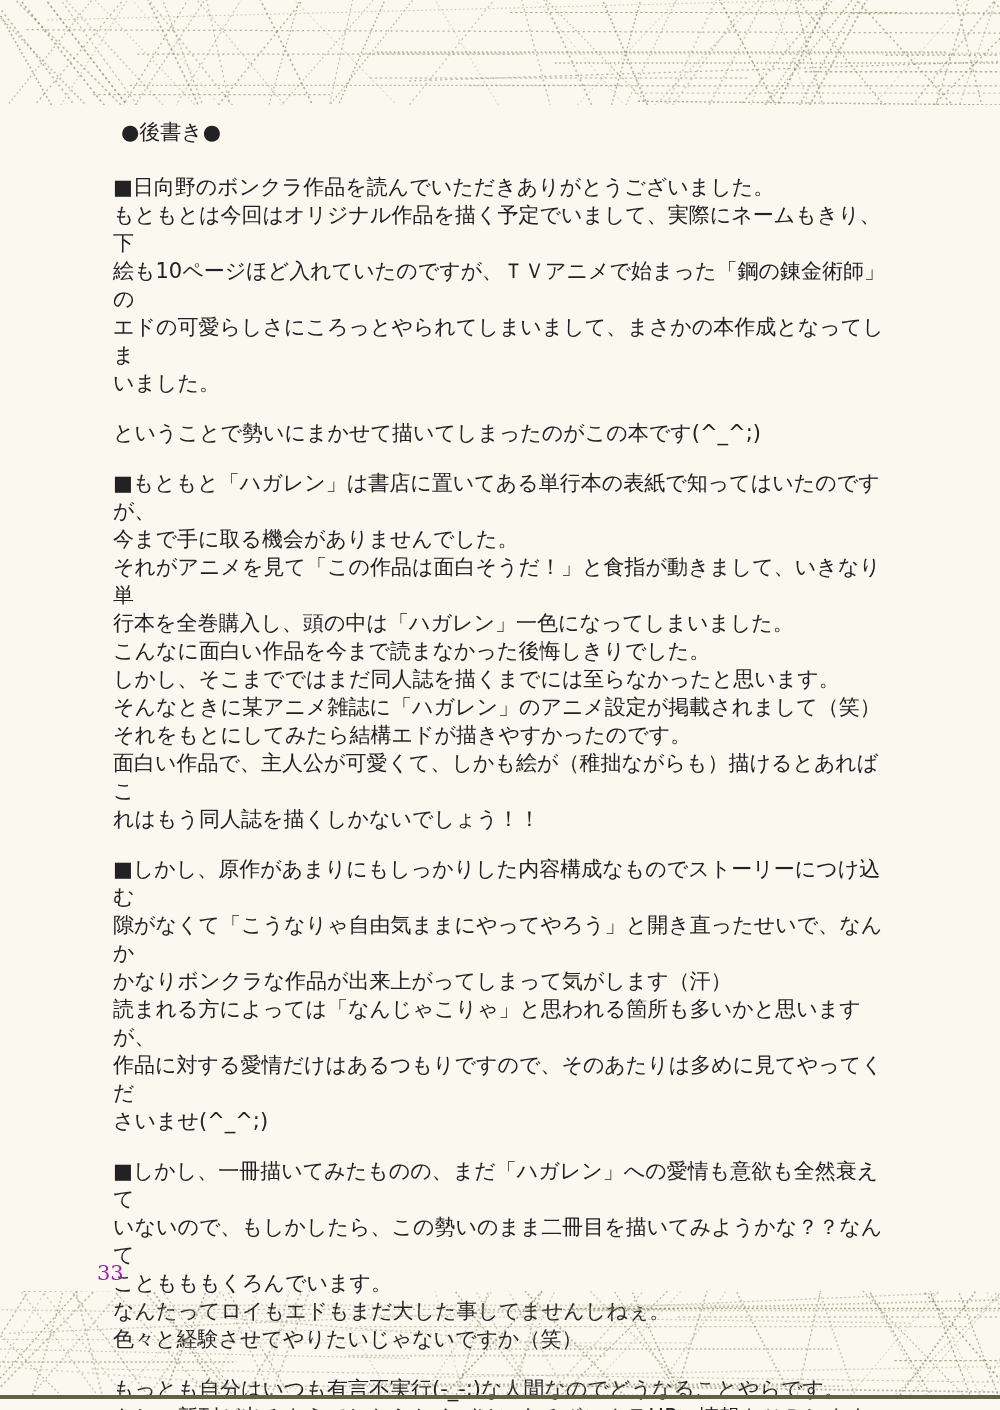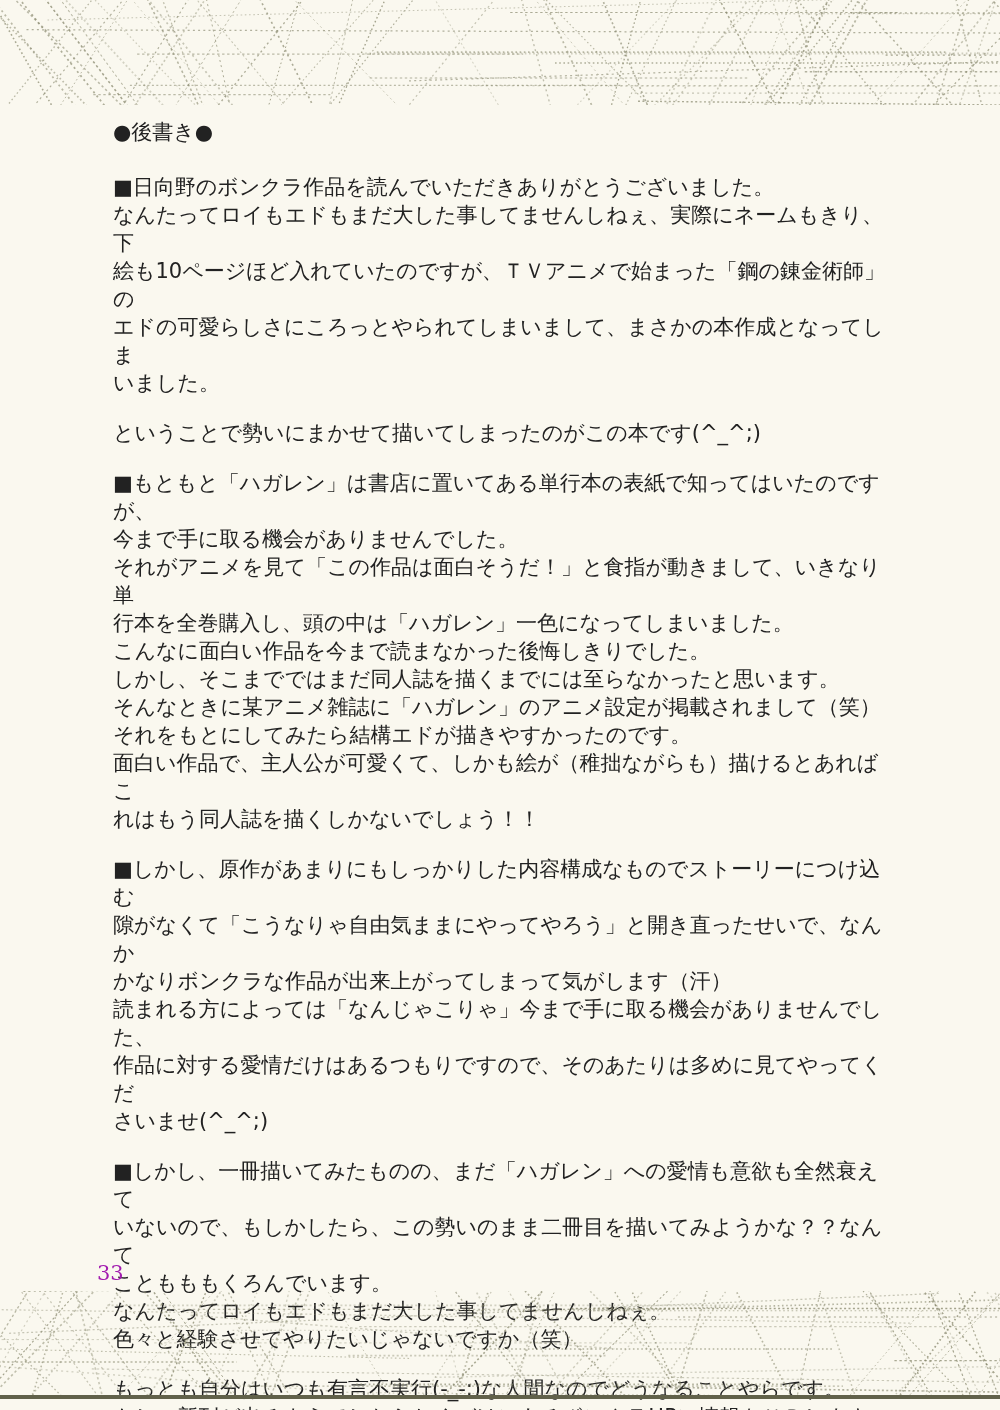--- a/index.html
+++ b/index.html
@@ -30,21 +30,21 @@
   .content {
     position: absolute;
     left: 113px;
     top: 118px;
     width: 782px;
     color: #222222;
     font-size: 21px;
     line-height: 28px;
   }
   .content h1 {
-    margin: 0 0 27px 0;
+    margin: 0 0 27px 8px;
     font-size: 21px;
     font-weight: normal;
     line-height: 28px;
   }
   .content p {
     margin: 0 0 22px 0;
     white-space: pre-line;
   }
   .page-number {
     position: absolute;
@@ -148,39 +148,39 @@
       <line x1="387.5" y1="-6.0" x2="335.8" y2="111.0" stroke="#85856a" stroke-width="1.35" stroke-opacity="0.73" stroke-dasharray="1.6 2.6"></line>
       <line x1="792.4" y1="-6.0" x2="888.6" y2="111.0" stroke="#85856a" stroke-width="1.47" stroke-opacity="0.62" stroke-dasharray="1.6 2.6"></line>
       <line x1="730.6" y1="13.8" x2="1424.6" y2="13.8" stroke="#85856a" stroke-width="1.06" stroke-opacity="0.48" stroke-dasharray="1.6 2.6"></line>
       <line x1="365.2" y1="53.5" x2="1073.7" y2="53.5" stroke="#85856a" stroke-width="1.79" stroke-opacity="0.37" stroke-dasharray="1.6 2.6"></line>
     </svg>
 </div>
 
 <div class="content">
   <h1>●後書き●</h1>
   <p>■日向野のボンクラ作品を読んでいただきありがとうございました。
-なんたってロイもエドもまだ大した事してませんしねぇ、実際にネームもきり、下
+もともとは今回はオリジナル作品を描く予定でいまして、実際にネームもきり、下
 絵も10ページほど入れていたのですが、ＴＶアニメで始まった「鋼の錬金術師」の
 エドの可愛らしさにころっとやられてしまいまして、まさかの本作成となってしま
 いました。</p>
   <p>ということで勢いにまかせて描いてしまったのがこの本です(^_^;)</p>
   <p>■もともと「ハガレン」は書店に置いてある単行本の表紙で知ってはいたのですが、
 今まで手に取る機会がありませんでした。
 それがアニメを見て「この作品は面白そうだ！」と食指が動きまして、いきなり単
 行本を全巻購入し、頭の中は「ハガレン」一色になってしまいました。
 こんなに面白い作品を今まで読まなかった後悔しきりでした。
 しかし、そこまでではまだ同人誌を描くまでには至らなかったと思います。
 そんなときに某アニメ雑誌に「ハガレン」のアニメ設定が掲載されまして（笑）
 それをもとにしてみたら結構エドが描きやすかったのです。
 面白い作品で、主人公が可愛くて、しかも絵が（稚拙ながらも）描けるとあればこ
 れはもう同人誌を描くしかないでしょう！！</p>
   <p>■しかし、原作があまりにもしっかりした内容構成なものでストーリーにつけ込む
 隙がなくて「こうなりゃ自由気ままにやってやろう」と開き直ったせいで、なんか
 かなりボンクラな作品が出来上がってしまって気がします（汗）
-読まれる方によっては「なんじゃこりゃ」今まで手に取る機会がありませんでした、
+読まれる方によっては「なんじゃこりゃ」と思われる箇所も多いかと思いますが、
 作品に対する愛情だけはあるつもりですので、そのあたりは多めに見てやってくだ
 さいませ(^_^;)</p>
   <p>■しかし、一冊描いてみたものの、まだ「ハガレン」への愛情も意欲も全然衰えて
 いないので、もしかしたら、この勢いのまま二冊目を描いてみようかな？？なんて
 こともももくろんでいます。
 なんたってロイもエドもまだ大した事してませんしねぇ。
 色々と経験させてやりたいじゃないですか（笑）</p>
   <p>もっとも自分はいつも有言不実行(-_-;)な人間なのでどうなることやらです。
 もし、新刊が出るようでしたらおくづけにあるボンクラHPに情報をＵＰしますので
 覗いてやってみて下さいませ。</p>

